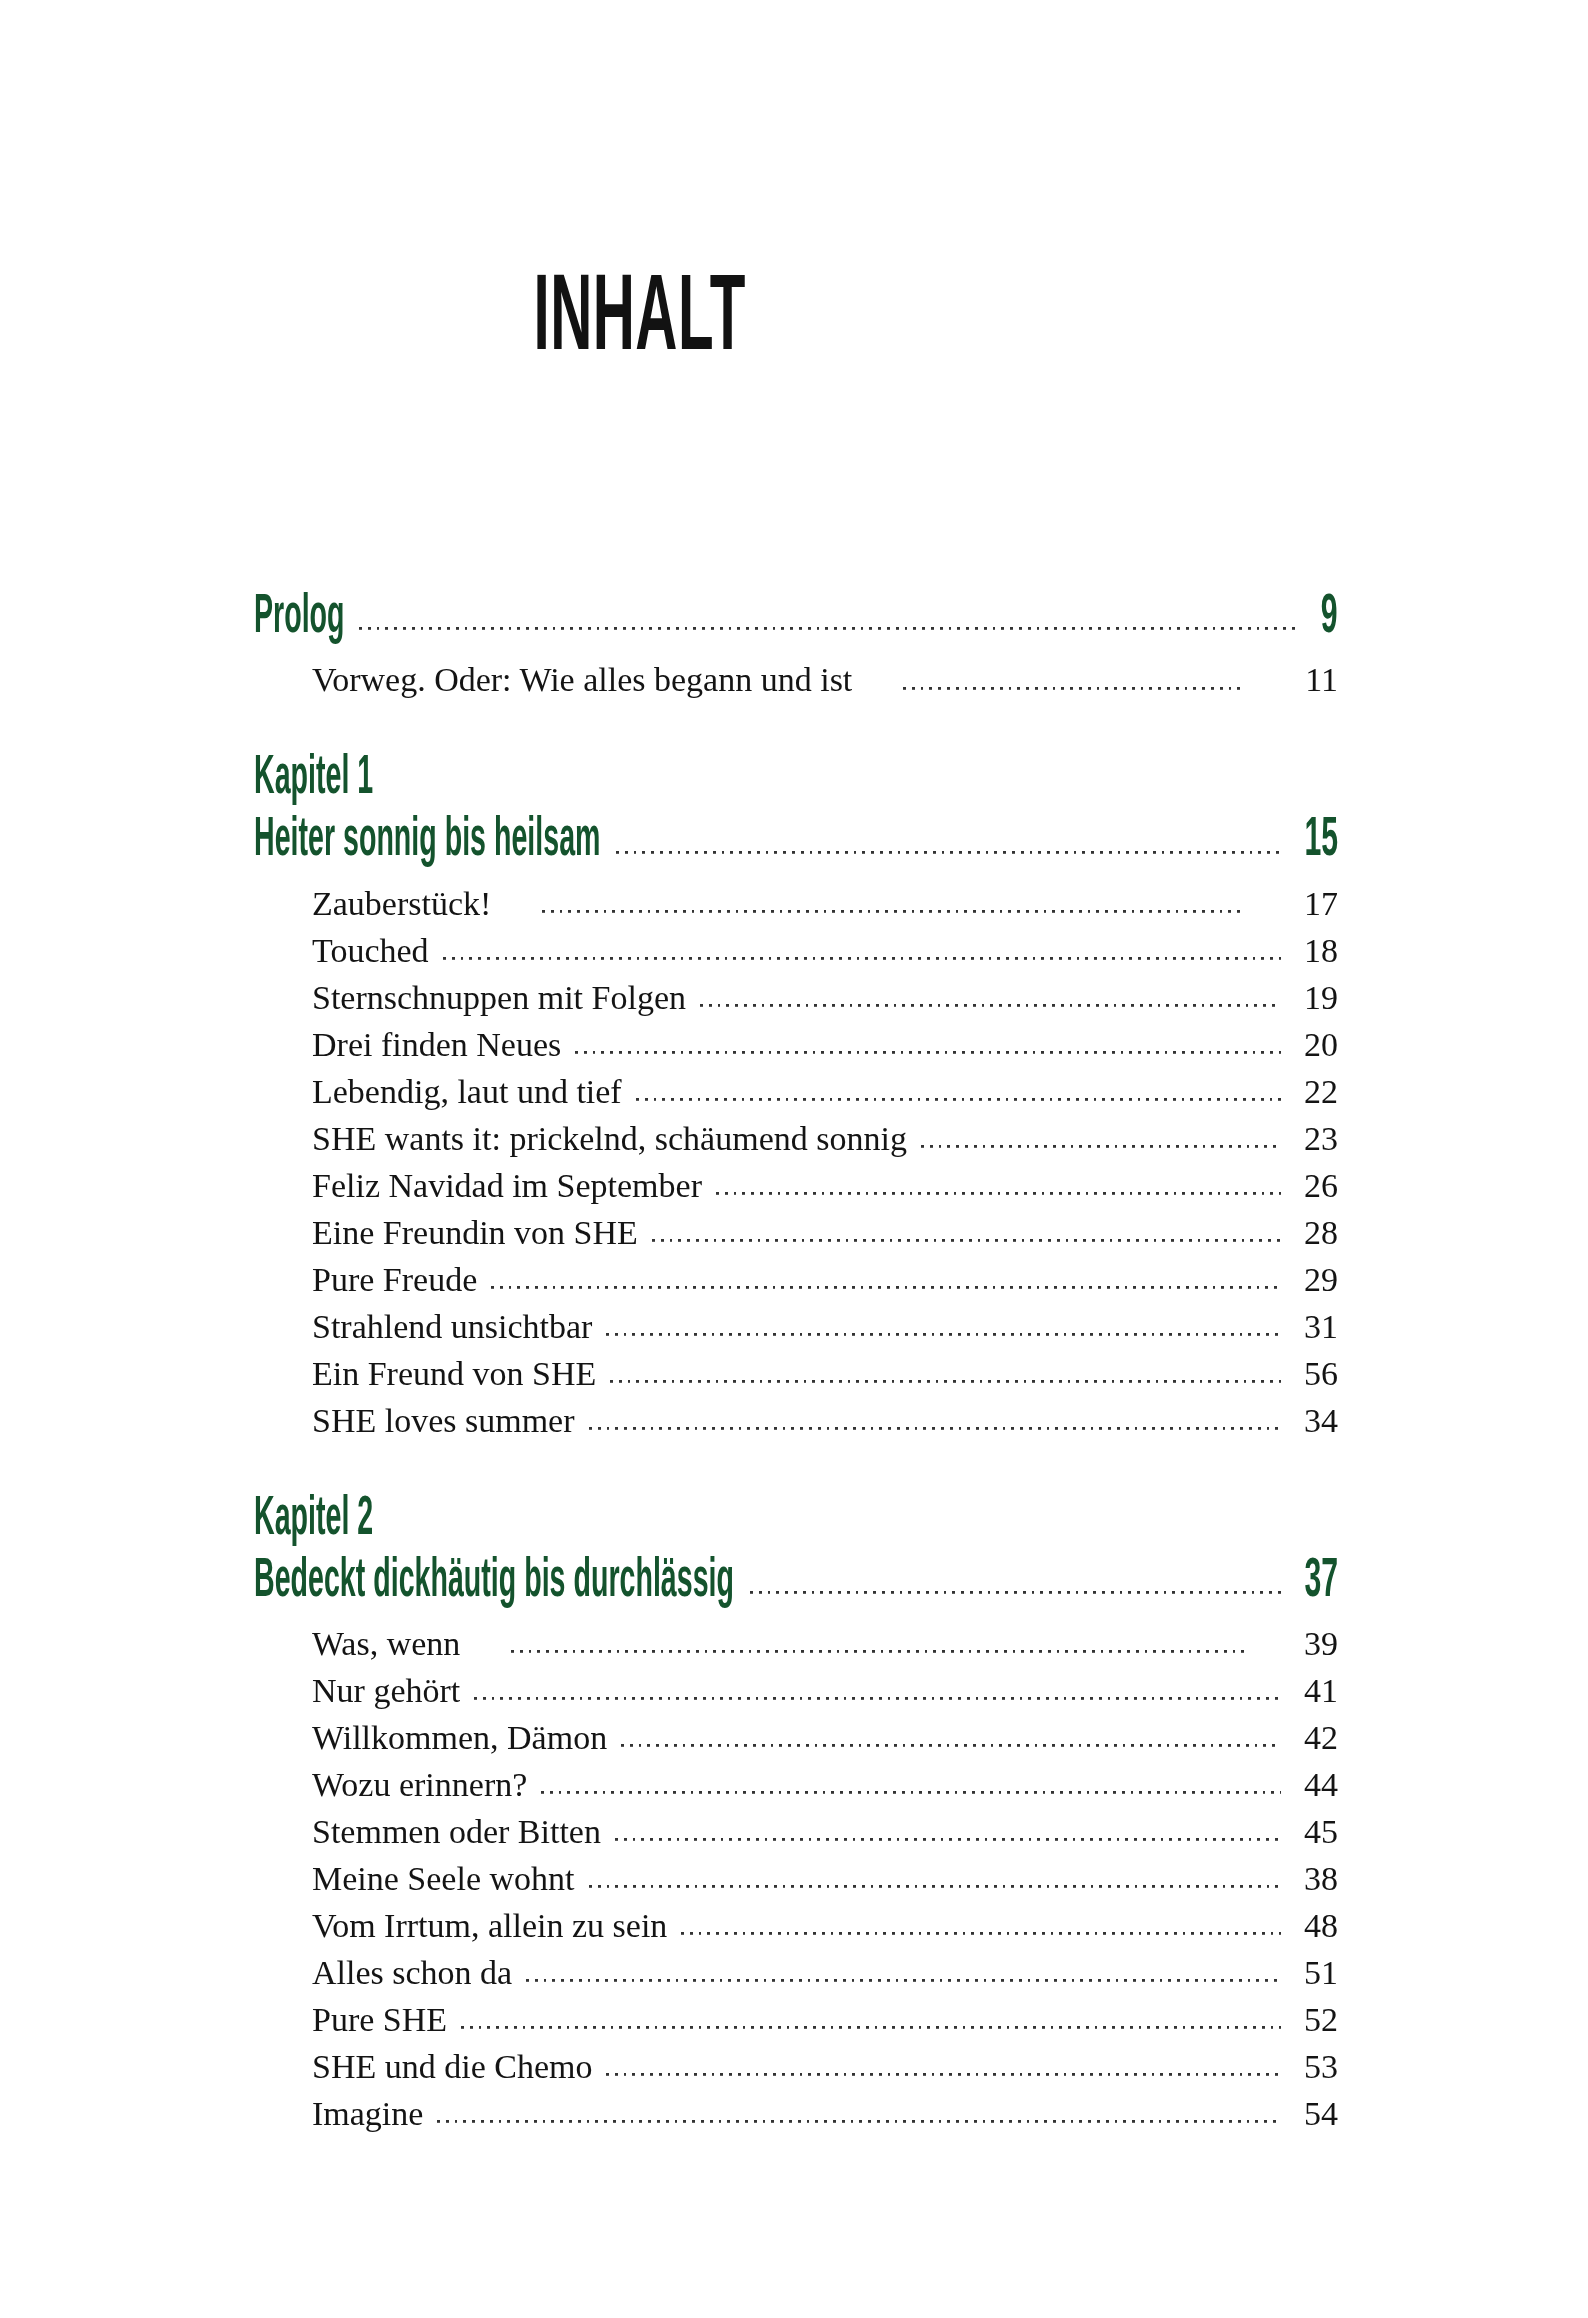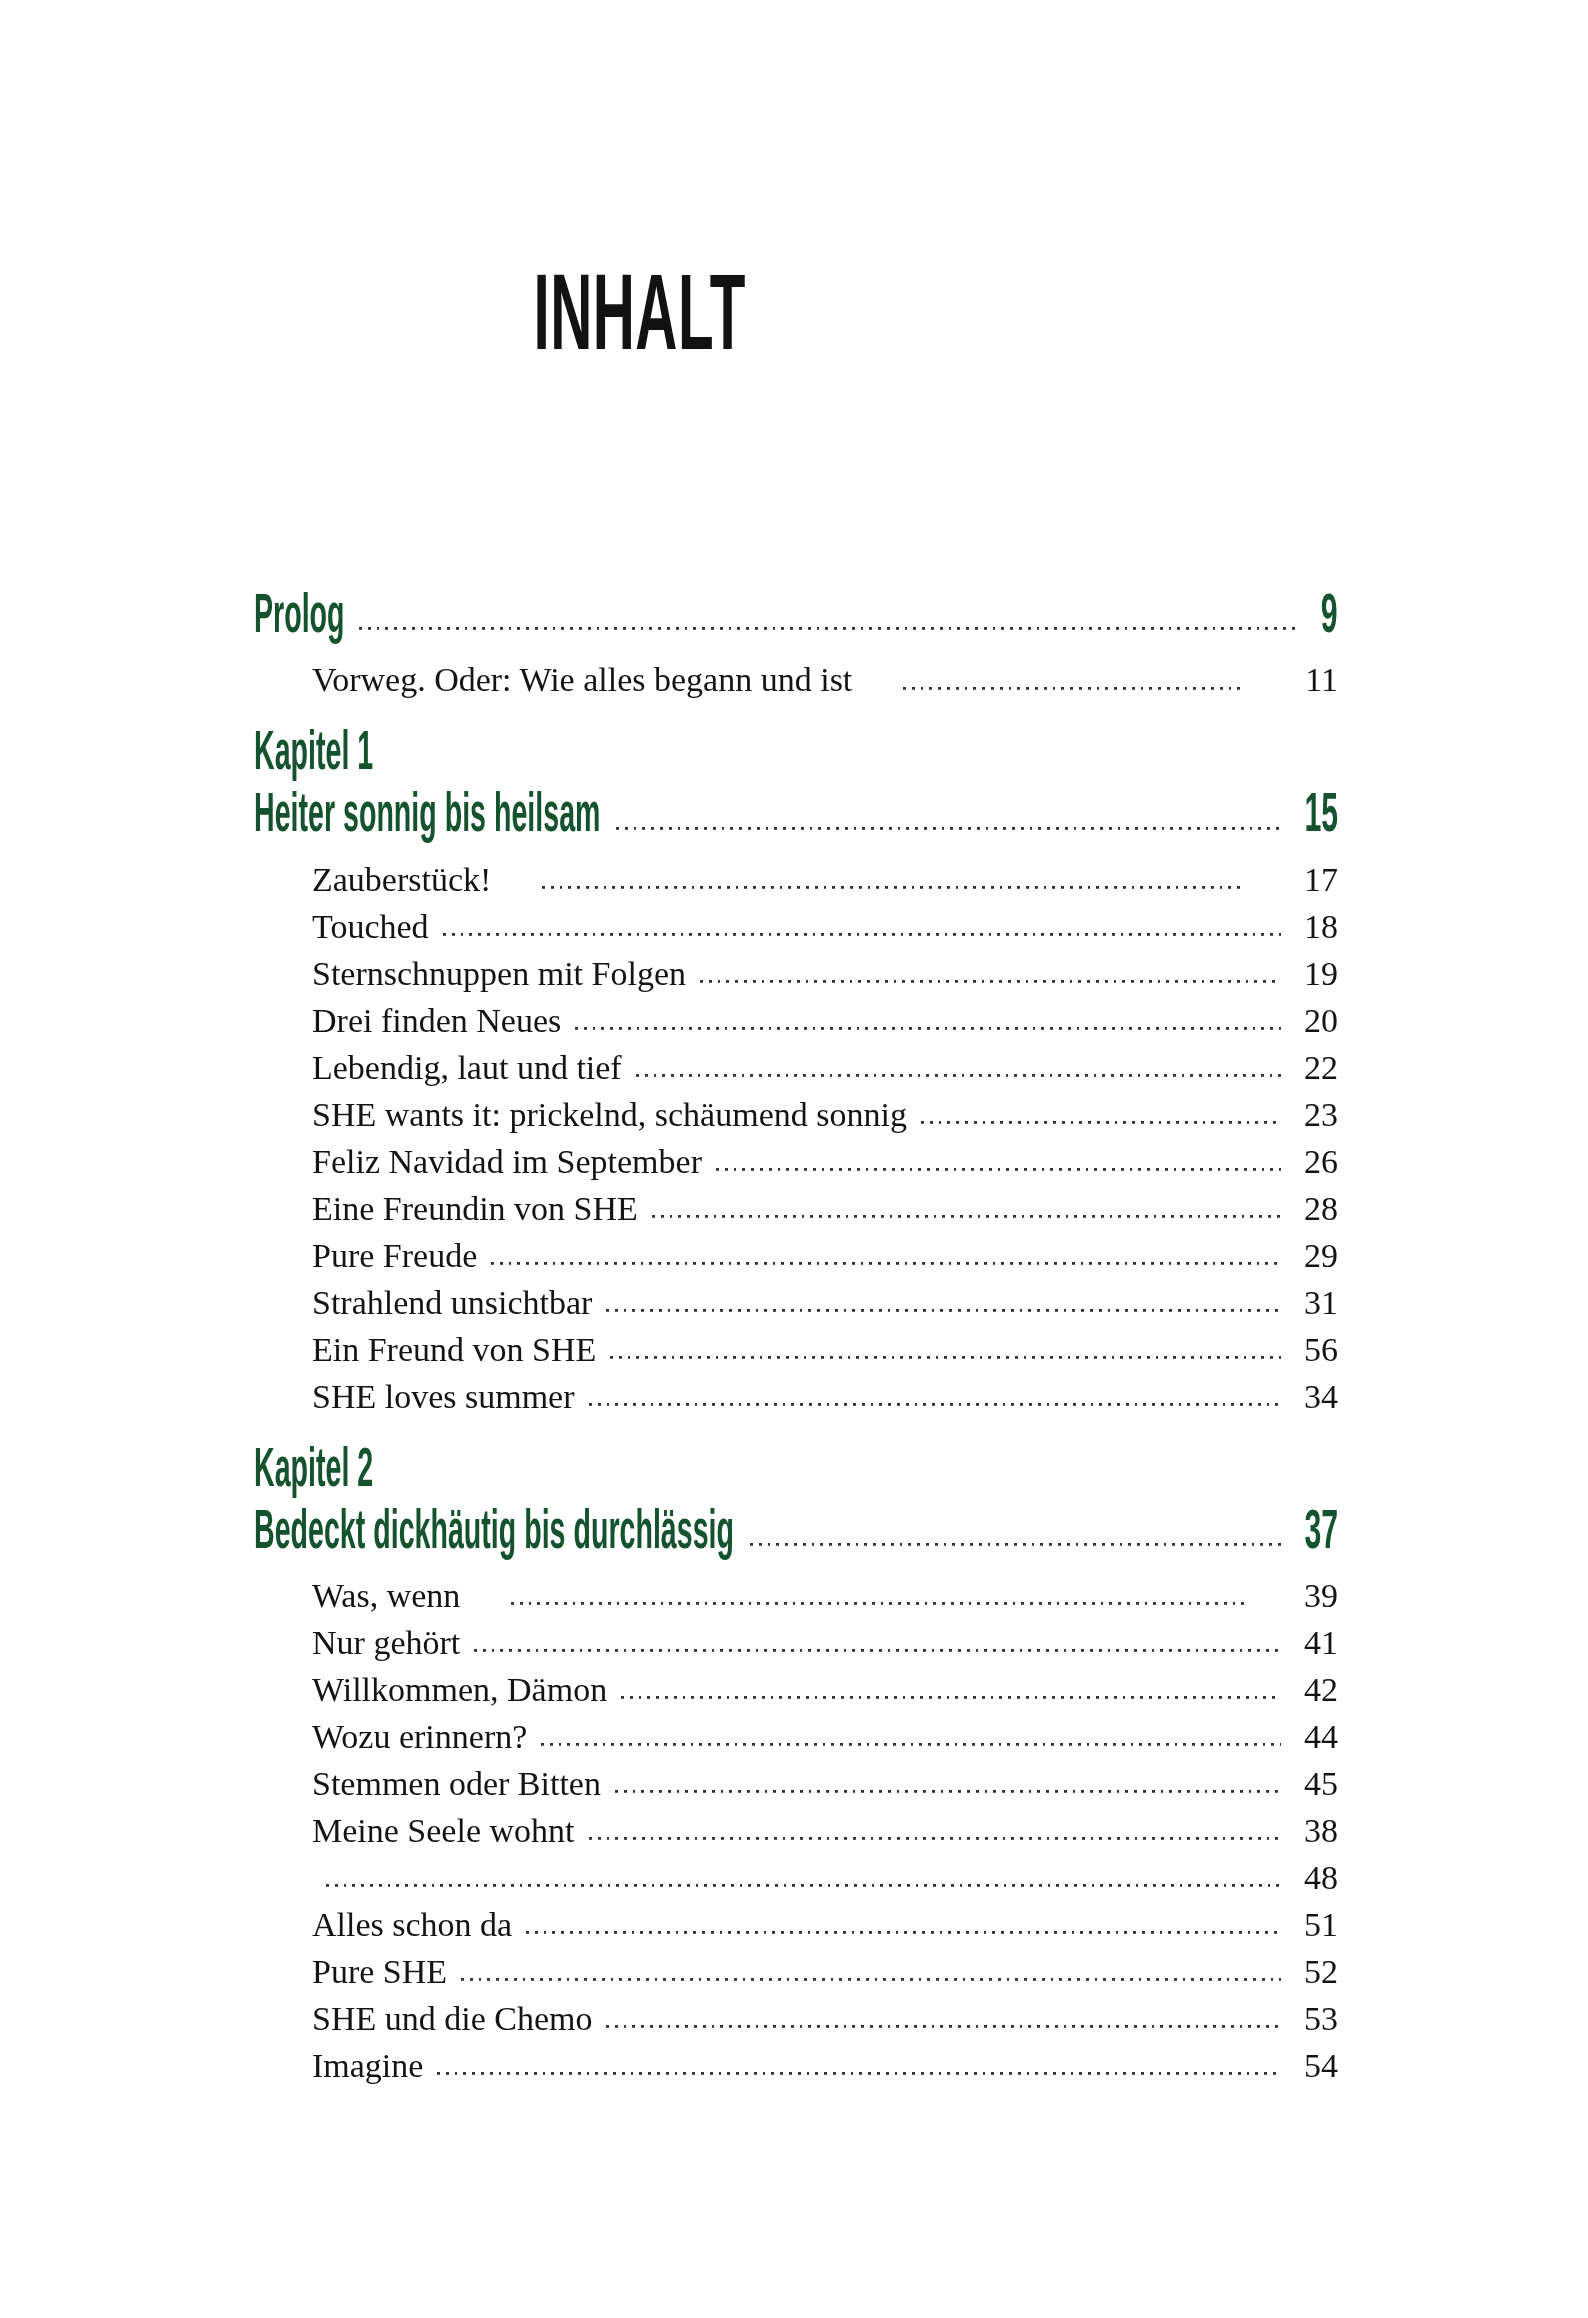--- a/index.html
+++ b/index.html
@@ -38,21 +38,21 @@
 
   
   .row.head {
     font-family: "Liberation Sans", sans-serif;
     font-weight: bold;
     font-size: 55px;
     line-height: 62px;
     color: #14532d;
     white-space: nowrap;
   }
-  .row.kapitel { margin-top: 16px; }
+  .row.kapitel { margin-top: 40px; }
 
   
   .row.entry {
     font-size: 34px;
     line-height: 47px;
     padding-left: 58px;
     white-space: nowrap;
   }
   .row.entry.first { margin-top: 12.3px; gap: 37px; }
 
@@ -192,20 +192,21 @@
     <span class="label">Stemmen oder Bitten</span>
     <span class="leader"></span>
     <span class="num">45</span>
   </div>
   <div class="row entry">
     <span class="label">Meine Seele wohnt</span>
     <span class="leader"></span>
     <span class="num">38</span>
   </div>
   <div class="row entry">
+    <span class="label">Vom Irrtum, allein zu sein</span>
     <span class="leader"></span>
     <span class="num">48</span>
   </div>
   <div class="row entry">
     <span class="label">Alles schon da</span>
     <span class="leader"></span>
     <span class="num">51</span>
   </div>
   <div class="row entry">
     <span class="label">Pure SHE</span>

